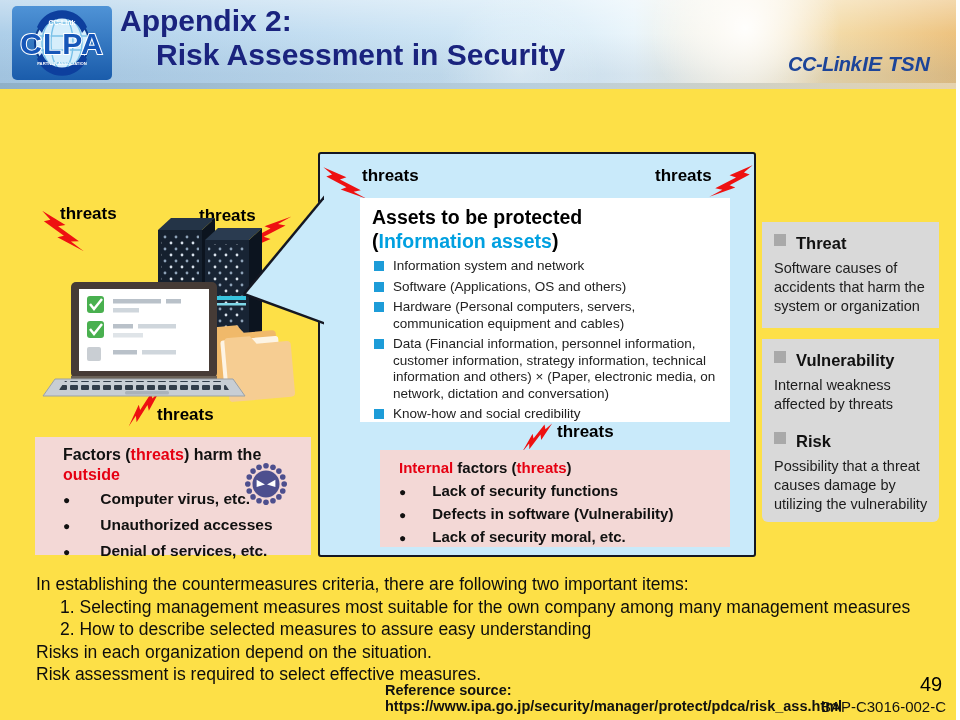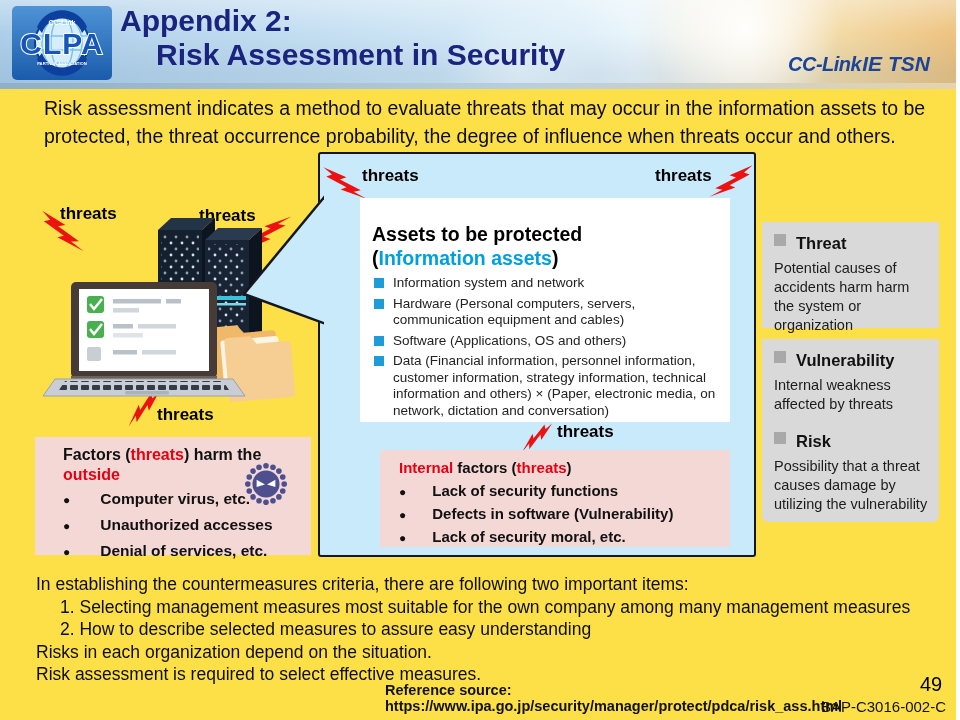--- a/index.html
+++ b/index.html
@@ -44,21 +44,21 @@
 
   
   .illus { position:absolute; left:25px; top:192px; width:300px; height:245px; z-index:1; }
 
   
   .callout { position:absolute; left:318px; top:152px; width:438px; height:405px;
     background:var(--callout-blue,#c9eafa); border:2.5px solid #141722; border-radius:3px; z-index:3; }
   .tail { position:absolute; left:240px; top:192px; width:84px; height:136px; z-index:4; overflow:hidden; }
 
   .assets-box { position:absolute; left:40px; top:44px; width:370px; height:224px;
-    background:#fff; padding:24px 12px 0 12px; overflow:hidden; }
+    background:#fff; padding:7px 12px 0 12px; overflow:hidden; }
   .assets-title { font-size:19.5px; font-weight:bold; color:#000; line-height:24px; }
   .assets-sub { color:#000;text-align:right; }
   .assets-sub .cyan { color:var(--cyan,#00a0e0); }
   .assets-list { margin-top:5px; }
   .assets-item { display:flex; margin-bottom:4px; }
   .sq-bullet { flex:0 0 10px; width:10px; height:10px; background:var(--bullet-blue,#1d9cd8); margin:3px 9px 0 2px; }
   .assets-item-text { font-size:13.5px; line-height:16.5px; color:#222; }
 
   .internal-box { position:absolute; left:60px; top:296px; width:350px; height:97px;
     background:var(--pink,#f3d8d6); padding:8px 8px 0 19px; }
@@ -132,21 +132,20 @@
 
   <div class="title-block">
     <div class="title1">Appendix 2:</div>
     <div class="title2">Risk Assessment in Security</div>
   </div>
 
   <div class="cclogo">
     <span class="cc1">CC-Link</span><span class="cc2">IE</span><span class="cc3">TSN</span>
   </div>
 
-  <div class="intro">Risk assessment indicates a method to evaluate threats that may occur in the information assets to be protected, the threat occurrence probability, the degree of influence when threats occur and others.</div>
 
   <svg class="illus" viewBox="0 0 300 245">
     <defs>
       <pattern id="dots" width="11" height="12" patternUnits="userSpaceOnUse">
         <circle cx="3" cy="3" r="1.4" fill="#d9e2ec"></circle>
           <circle cx="8" cy="9" r="1.4" fill="#8fa3b8"></circle>
       </pattern>
       <pattern id="keys" width="11" height="8" patternUnits="userSpaceOnUse">
         <rect x="1" y="1" width="8" height="5" rx="1" fill="#323d49"></rect>
       </pattern>
@@ -231,25 +230,25 @@
         <span>Assets to be protected</span><br>
         <span class="assets-sub"><span>(</span><span class="cyan">Information assets</span><span>)</span></span>
       </div>
       <div class="assets-list">
         <div class="assets-item">
             <span class="sq-bullet"></span>
             <span class="assets-item-text">Information system and network</span>
           </div>
         <div class="assets-item">
             <span class="sq-bullet"></span>
+            <span class="assets-item-text">Software (Applications, OS and others)</span>
+          </div>
+        <div class="assets-item">
+            <span class="sq-bullet"></span>
             <span class="assets-item-text">Hardware (Personal computers, servers, communication equipment and cables)</span>
-          </div>
-        <div class="assets-item">
-            <span class="sq-bullet"></span>
-            <span class="assets-item-text">Software (Applications, OS and others)</span>
           </div>
         <div class="assets-item">
             <span class="sq-bullet"></span>
             <span class="assets-item-text">Data (Financial information, personnel information, customer information, strategy information, technical information and others) × (Paper, electronic media, on network, dictation and conversation)</span>
           </div>
         <div class="assets-item">
             <span class="sq-bullet"></span>
             <span class="assets-item-text">Know-how and social credibility</span>
           </div>
       </div>
@@ -321,21 +320,21 @@
       <path d="M16,21 l8,4.5 l-8,2.5 z" fill="#fff"></path>
       <path d="M34,21 l-8,4.5 l8,2.5 z" fill="#fff"></path>
     </svg>
   </div>
 
   <div class="def def-threat">
     <div class="def-title-row">
         <span class="gray-sq"></span>
         <span class="def-title">Threat</span>
       </div>
-    <div class="def-body">Potential causes of accidents harm harm the system or organization</div>
+    <div class="def-body">Software causes of accidents that harm the system or organization</div>
   </div>
   <div class="def def-vuln">
     <div class="def-title-row">
         <span class="gray-sq"></span>
         <span class="def-title">Vulnerability</span>
       </div>
     <div class="def-body">Internal weakness affected by threats</div>
   </div>
   <div class="def def-risk">
     <div class="def-title-row">

